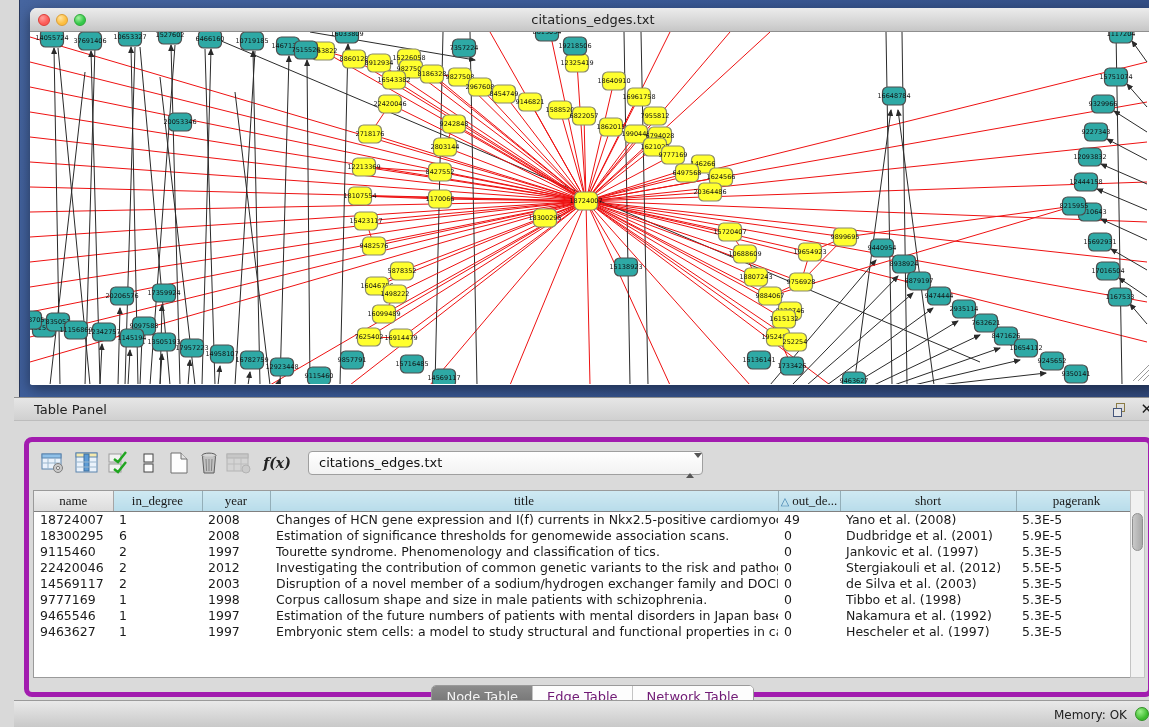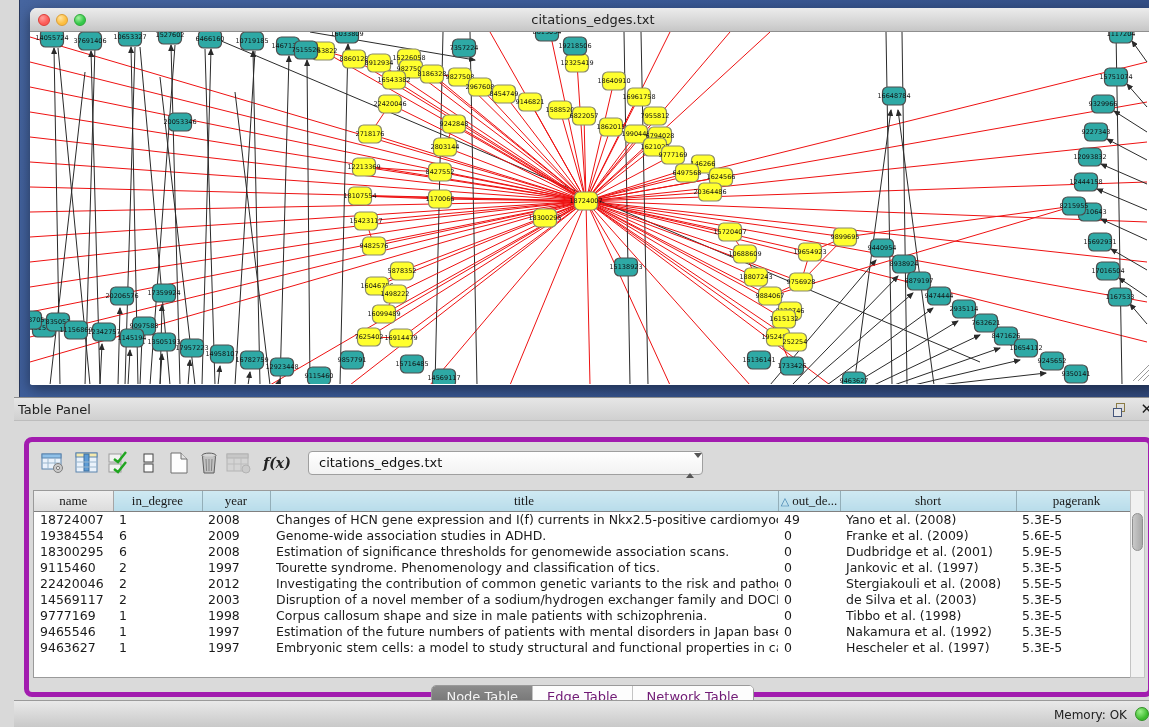--- a/index.html
+++ b/index.html
@@ -23,21 +23,21 @@
   #tl-zoom  { left:44px; background:radial-gradient(circle at 35% 30%,#a6f2a0,#34c84a 60%); border:1px solid #2ca937; }
   #win-title { position:absolute; left:0; right:0; top:4px; text-align:center;
     font-size:13px; color:#222; }
   #graph-canvas { position:relative; width:1124px; height:352px; background:#fff; overflow:hidden; }
   #graph-canvas svg { display:block; }
 
   
   #panel-header { position:absolute; left:0; top:397px; width:1149px; height:24px;
     background:linear-gradient(#e6e6e6,#d0d0d0); border-top:1px solid #8f8f8f;
     border-bottom:1px solid #bdbdbd; }
-  #panel-title { position:absolute; left:4px; top:4px; font-size:13px; color:#222; }
+  #panel-title { position:absolute; left:20px; top:4px; font-size:13px; color:#222; }
   #float-icon { position:absolute; right:36px; top:5px; width:14px; height:14px; cursor:default; }
   #float-icon .sq1 { position:absolute; left:3px; top:0; width:9px; height:9px; border:1px solid #8a7b45; }
   #float-icon .sq2 { position:absolute; left:0; top:5px; width:9px; height:9px; border:1px solid #44557a; background:#e9e9e9; }
   #close-icon { position:absolute; right:10px; top:2px; font-size:15px; font-weight:bold; color:#1a1a1a; }
 
   #panel-body { position:absolute; left:10px; top:437px; width:1129px; height:260px;
     background:#dadada; border:5px solid #a21caf; border-radius:8px; }
 
   
   #toolbar { position:absolute; left:6px; top:5px; height:34px; width:1110px; }
@@ -846,29 +846,20 @@
             <tr>
               <td>18724007</td>
               <td>1</td>
               <td>2008</td>
               <td>Changes of HCN gene expression and I(f) currents in Nkx2.5-positive cardiomyoc...</td>
               <td>49</td>
               <td>Yano et al. (2008)</td>
               <td>5.3E-5</td>
             </tr>
             <tr>
-              <td>19384554</td>
-              <td>6</td>
-              <td>2009</td>
-              <td>Genome-wide association studies in ADHD.</td>
-              <td>0</td>
-              <td>Franke et al. (2009)</td>
-              <td>5.6E-5</td>
-            </tr>
-            <tr>
               <td>18300295</td>
               <td>6</td>
               <td>2008</td>
               <td>Estimation of significance thresholds for genomewide association scans.</td>
               <td>0</td>
               <td>Dudbridge et al. (2001)</td>
               <td>5.9E-5</td>
             </tr>
             <tr>
               <td>9115460</td>
@@ -878,21 +869,21 @@
               <td>0</td>
               <td>Jankovic et al. (1997)</td>
               <td>5.3E-5</td>
             </tr>
             <tr>
               <td>22420046</td>
               <td>2</td>
               <td>2012</td>
               <td>Investigating the contribution of common genetic variants to the risk and pathogen...</td>
               <td>0</td>
-              <td>Stergiakouli et al. (2008)</td>
+              <td>Stergiakouli et al. (2012)</td>
               <td>5.5E-5</td>
             </tr>
             <tr>
               <td>14569117</td>
               <td>2</td>
               <td>2003</td>
               <td>Disruption of a novel member of a sodium/hydrogen exchanger family and DOCK...</td>
               <td>0</td>
               <td>de Silva et al. (2003)</td>
               <td>5.3E-5</td>

